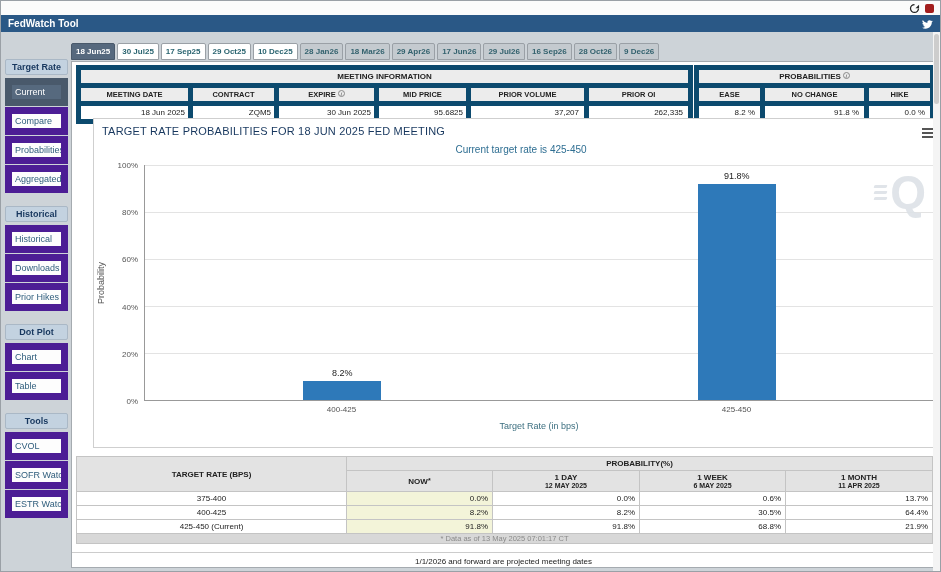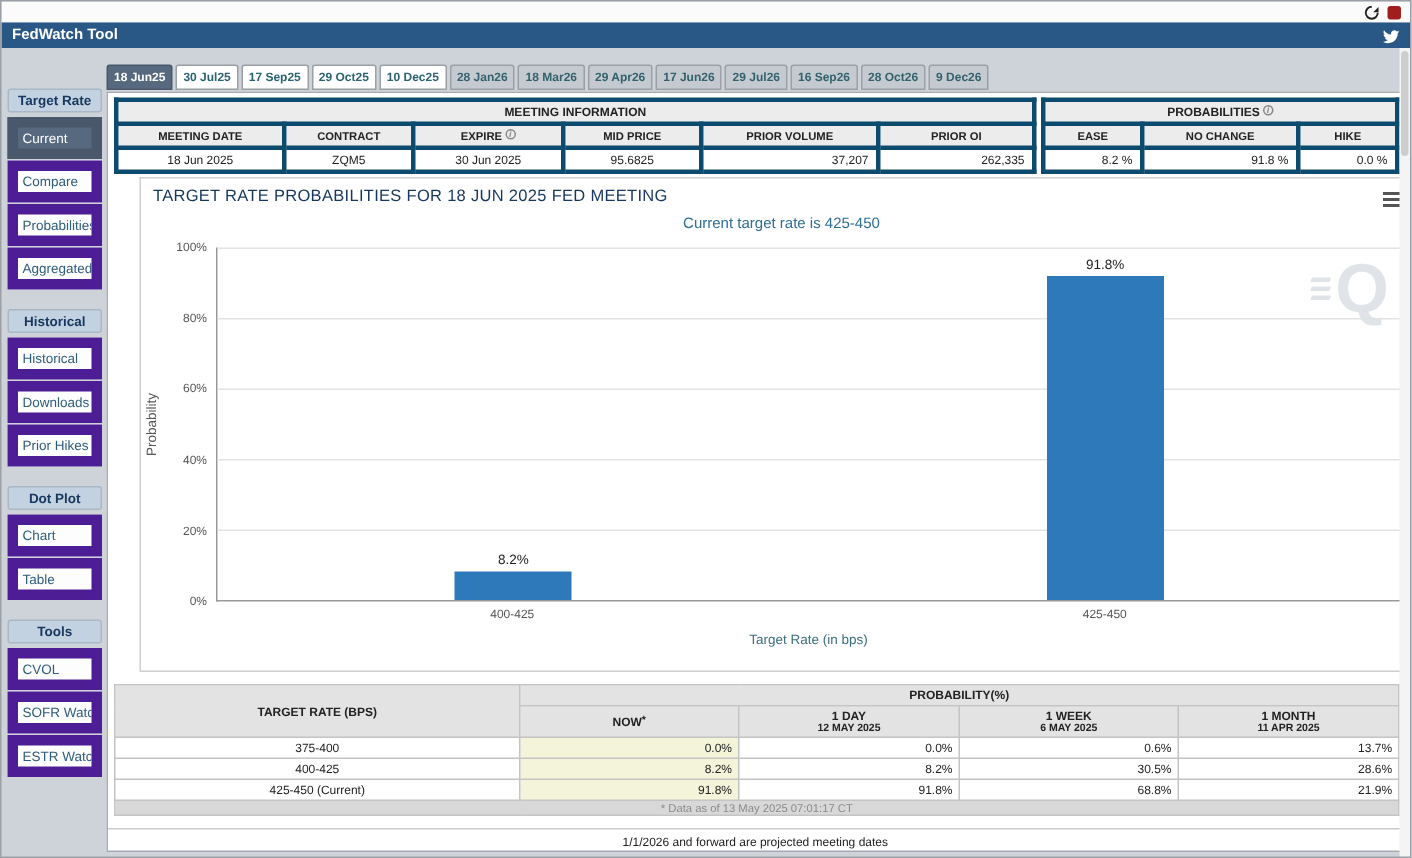--- a/index.html
+++ b/index.html
@@ -57,24 +57,24 @@
   .tab.projected { background:#c4cacf; color:#33626e; border-color:#9aa0a6; }
 
   
   .main-panel {
     position:absolute; left:70px; top:60px; width:865px; height:507px;
     background:#fff; border:1px solid #a5abb0;
   }
 
   
   .info-table { border-collapse:collapse; table-layout:fixed; position:absolute; font-size:8px; color:#222; }
-  .info-table th, .info-table td { border:3px solid #0c4a6e; padding:2px 3px; overflow:hidden; white-space:nowrap; }
+  .info-table th, .info-table td { border:5px solid #0c4a6e; padding:2px 3px; overflow:hidden; white-space:nowrap; }
   .tbl-title { background:#ececec; font-weight:bold; text-align:center; font-size:8px; }
   .col-hdr   { background:#ececec; font-weight:bold; font-size:7.5px; text-align:center; }
-  .info-table td { text-align:center; }
+  .info-table td { text-align:right; }
   .info-table td.num { text-align:right; padding-right:5px; }
   .mi-table { left:4px; top:3px; width:612px; }
   .ps-table { left:622px; top:3px; width:236px; }
   .info-dot {
     display:inline-block; width:7px; height:7px; line-height:7px;
     border:1px solid #888; border-radius:50%; color:#888;
     font-size:6px; text-align:center; margin-left:2px; vertical-align:top;
     font-style:italic; font-weight:bold;
   }
 
@@ -342,21 +342,21 @@
       <td class="num now">0.0%</td>
       <td class="num">0.0%</td>
       <td class="num">0.6%</td>
       <td class="num">13.7%</td>
     </tr>
     <tr>
       <td class="rate">400-425</td>
       <td class="num now">8.2%</td>
       <td class="num">8.2%</td>
       <td class="num">30.5%</td>
-      <td class="num">28.6%</td>
+      <td class="num">64.4%</td>
     </tr>
     <tr>
       <td class="rate">425-450 (Current)</td>
       <td class="num now">91.8%</td>
       <td class="num">91.8%</td>
       <td class="num">68.8%</td>
       <td class="num">21.9%</td>
     </tr>
     <tr>
       <td class="footnote" colspan="5">* Data as of 13 May 2025 07:01:17 CT</td>

